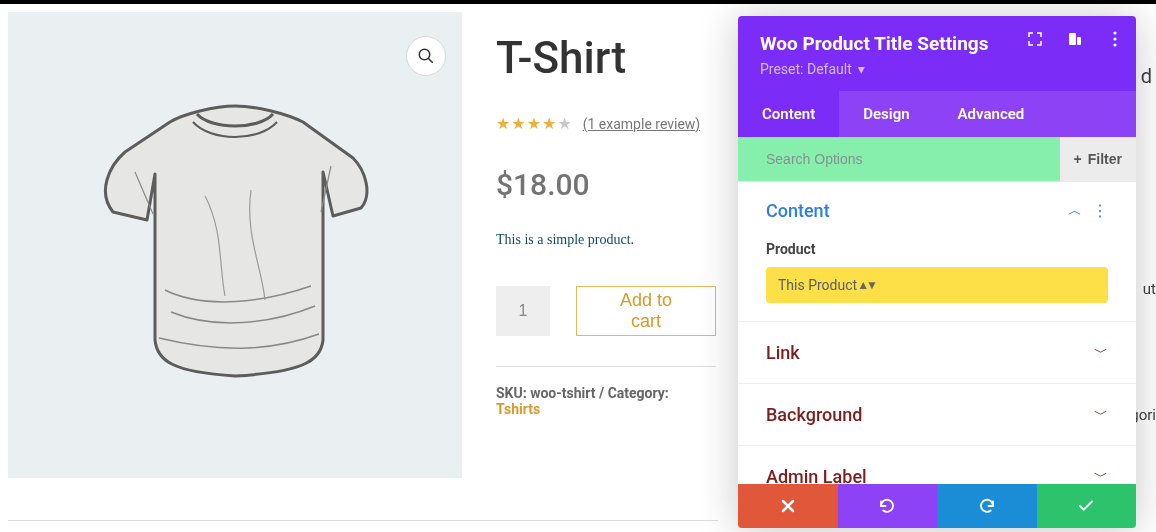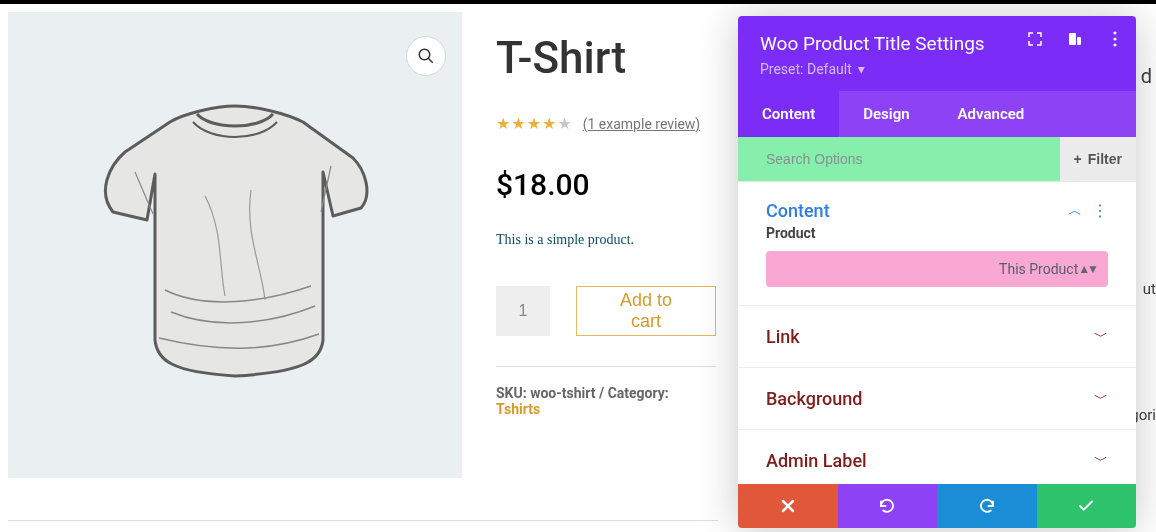--- a/index.html
+++ b/index.html
@@ -65,21 +65,21 @@
   }
   .rating-row {
     margin-top: 30px;
     display: flex;
     align-items: center;
     gap: 10px;
   }
   .stars { color: #eeae37; font-size: 16px; letter-spacing: 1px; }
   .stars .grey { color: #c7c7c7; }
   .review-link { color: #777; font-size: 14px; text-decoration: underline; cursor: pointer; }
-  .price { margin-top: 34px; font-size: 30px; color: #000000; font-weight: 500; }
+  .price { margin-top: 34px; font-size: 30px; color: #737373; font-weight: 500; }
   .description { margin-top: 30px; color: #0c4a6e; font-size: 14px; font-family: Liberation Serif, serif; }
   .cart-row { margin-top: 38px; display: flex; gap: 26px; }
   .qty {
     width: 54px; height: 50px;
     background: #eee;
     border: none;
     text-align: center;
     font-size: 16px;
     color: #888;
   }
@@ -122,21 +122,21 @@
     flex-direction: column;
     border-radius: 4px;
     overflow: hidden;
   }
   .panel-header {
     background: #7b2cf6;
     color: #fff;
     padding: 16px 18px 14px 22px;
     position: relative;
   }
-  .panel-title { font-size: 19px; font-weight: 400; }
+  .panel-title { font-size: 19px; font-weight: 700; }
   .panel-preset {
     margin-top: 6px;
     font-size: 14px;
     color: #d3bbf9;
     display: flex;
     align-items: center;
     gap: 6px;
     cursor: pointer;
   }
   .header-icons {
@@ -201,33 +201,33 @@
     color: #7f1d1d;
     font-size: 18px;
     cursor: pointer;
     font-weight: 500;
   }
   .section-header.open { color: #2c7ee3; }
   .section-header .chev { color: inherit; font-size: 14px; }
   .header-right { display:flex; align-items:center; gap:10px; }
   .kebab { color:#2c7ee3; font-size:16px; cursor:pointer; }
   .field-label {
-    margin-top: 4px;
+    margin-top: 20px;
     font-size: 14px;
     font-weight: 700;
     color: #444;
   }
   .select-wrap {
     margin-top: 10px;
-    background: #f9a8d4;
+    background: #fde047;
     border-radius: 4px;
     padding: 10px 12px;
     display: flex;
     align-items: center;
-    justify-content: flex-end;
+    justify-content: flex-start;
     color: #57606a;
     font-size: 14px;
     cursor: pointer;
   }
   .select-caret { font-size: 12px; color: #666; letter-spacing: -3px; }
   .collapsed-section { padding: 20px 28px; }
 
   .panel-actions {
     display: flex;
     height: 44px;

